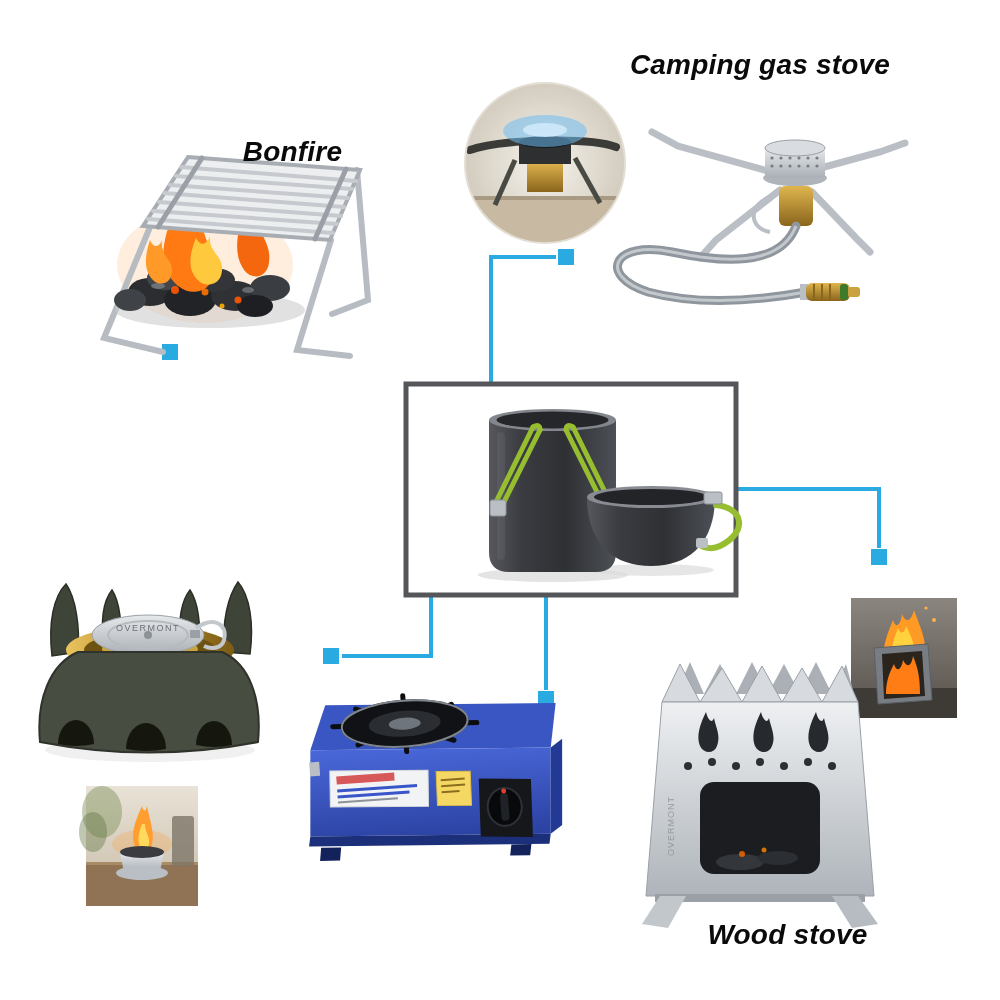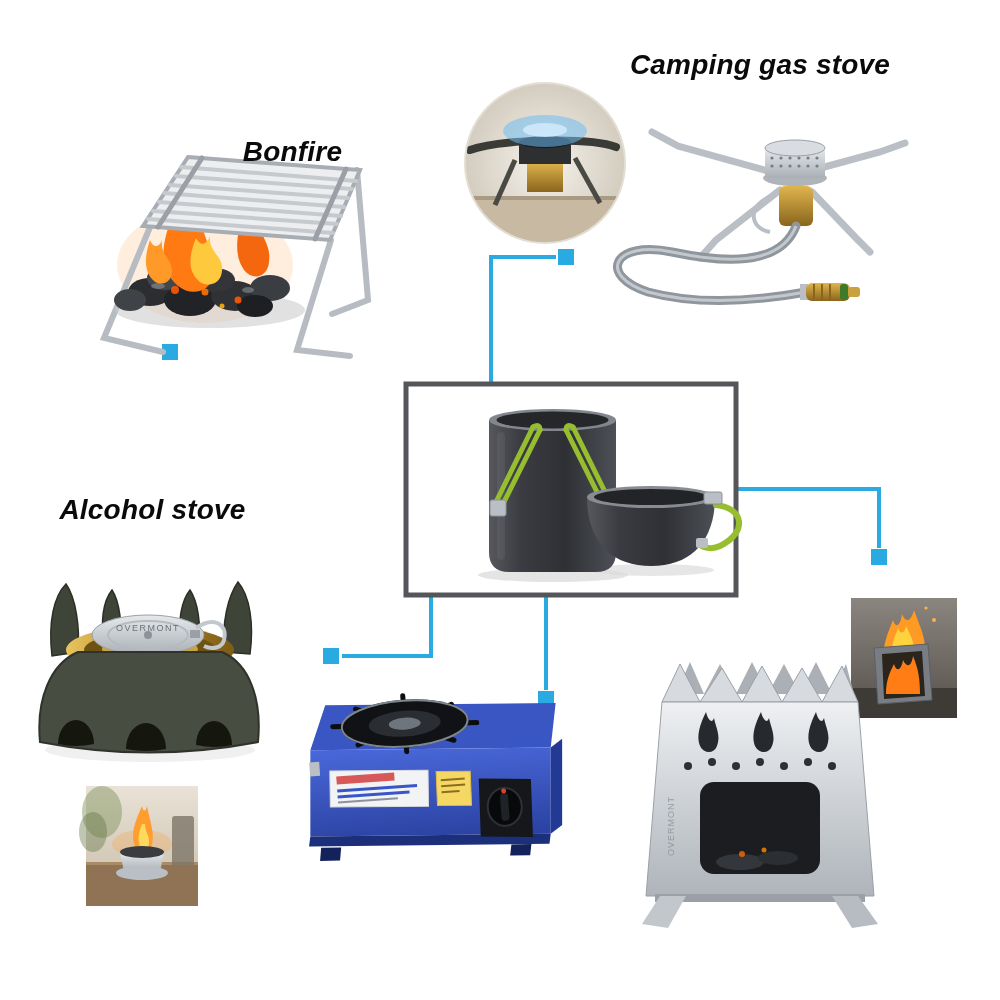--- a/index.html
+++ b/index.html
@@ -366,14 +366,14 @@
     <text transform="rotate(-90 674 826)" x="674" y="826" text-anchor="middle" font-size="9" letter-spacing="1" fill="#8a9096" opacity="0.8">OVERMONT</text>
 
     <rect x="655" y="894" width="210" height="8" fill="#9aa0a6"></rect>
     <polygon points="660,896 686,896 668,928 642,924" fill="#c2c7cc"></polygon>
     <polygon points="832,896 858,896 878,924 852,928" fill="#b7bcc2"></polygon>
   </g>
 </svg>
 
   <div class="lbl" id="lbl-bonfire">Bonfire</div>
   <div class="lbl" id="lbl-camping">Camping gas stove</div>
-  <div class="lbl" id="lbl-alcohol">Alcohol stove</div>
+  <div class="lbl" id="lbl-wood">Wood stove</div>
 </div>
 
 </body></html>

